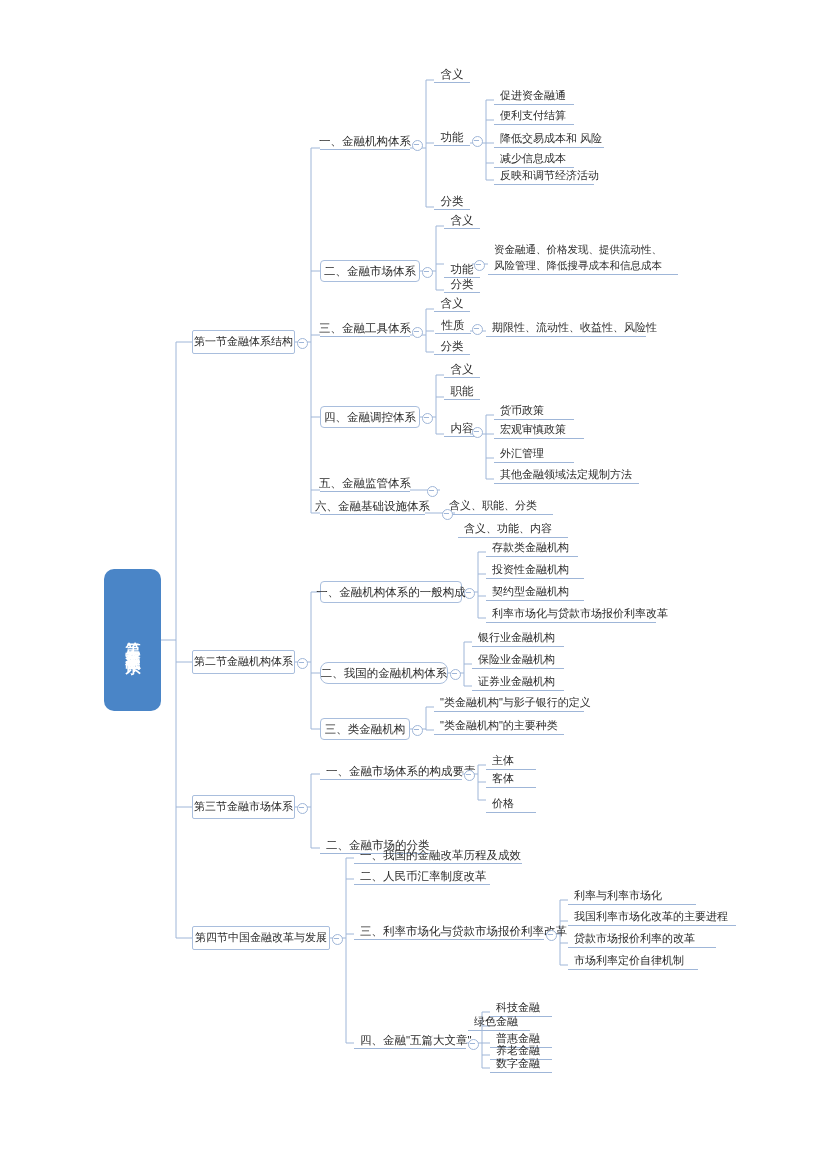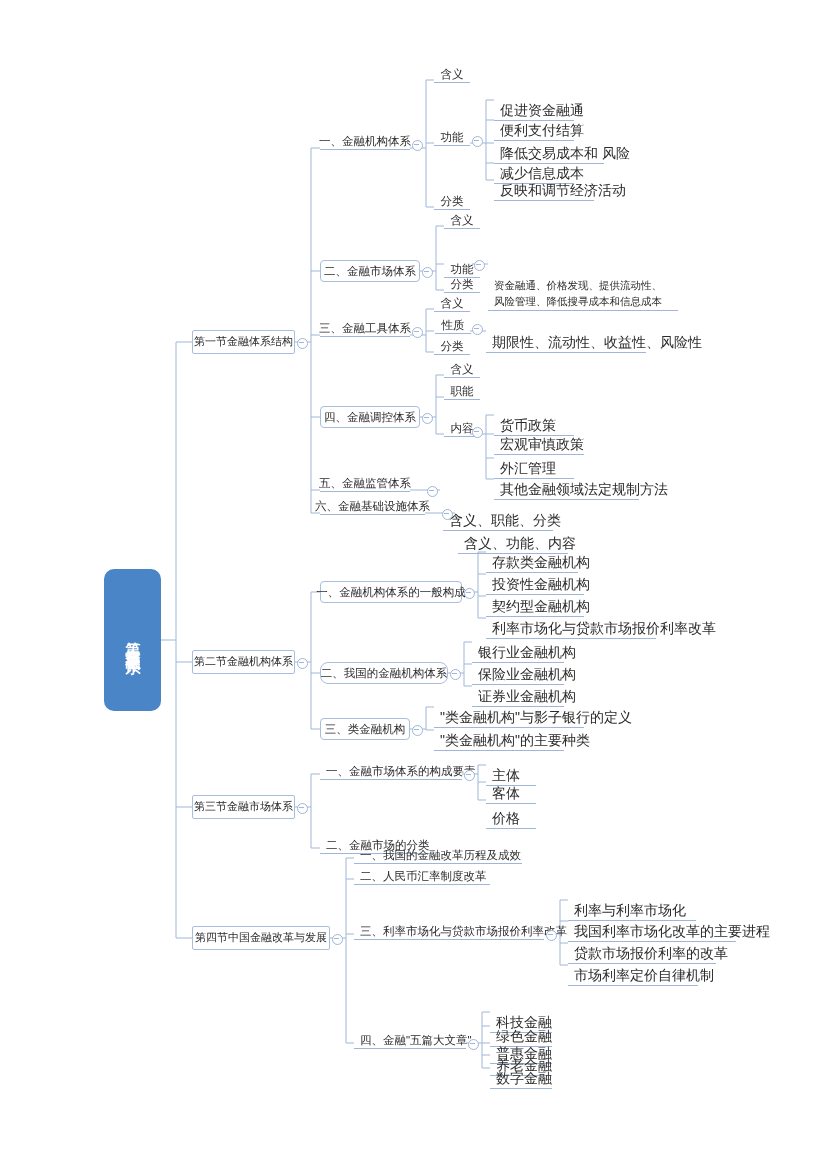--- a/index.html
+++ b/index.html
@@ -36,22 +36,22 @@
     padding:0 8px;
   }
   
   .uline{
     border-bottom:1px solid #9fb6d8;background:transparent;
     font-size:11.5px;display:flex;align-items:flex-end;justify-content:center;
     padding:0 6px 1px 6px;
   }
   .uline.left{justify-content:flex-start;}
   .uline.multi{align-items:center;justify-content:flex-start;white-space:normal;
-               line-height:1.45;padding-bottom:2px;margin-top:36px;}
-  .small{font-size:14px;margin-top:16px;}
+               line-height:1.45;padding-bottom:2px;}
+  .small{font-size:11px;}
   .tiny{font-size:10.5px;}
 
   
   .toggle{
     position:absolute;width:9px;height:9px;border-radius:50%;
     border:1px solid #9fb6d8;background:#ffffff;
   }
   .toggle::after{
     content:"";position:absolute;left:1px;top:3px;width:5px;height:1px;
     background:#9fb6d8;
@@ -289,18 +289,18 @@
   <div class="toggle" style="left:546px;top:930px;"></div>
   <div class="node uline left" style="left:354px;top:1032px;width:112px;height:17px;">四、金融"五篇大文章"</div>
   <div class="toggle" style="left:468px;top:1039px;"></div>
 
   <div class="node uline left small" style="left:568px;top:888px;width:128px;height:17px;">利率与利率市场化</div>
   <div class="node uline left small" style="left:568px;top:909px;width:168px;height:17px;text-align:center;">我国利率市场化改革的主要进程</div>
   <div class="node uline left small" style="left:568px;top:931px;width:148px;height:17px;">贷款市场报价利率的改革</div>
   <div class="node uline left small" style="left:568px;top:953px;width:130px;height:17px;">市场利率定价自律机制</div>
 
   <div class="node uline left small" style="left:490px;top:1000px;width:62px;height:17px;">科技金融</div>
-  <div class="node uline left small" style="left:490px;top:1014px;width:62px;height:17px;">绿色金融</div>
+  <div class="node uline left small" style="left:468px;top:1014px;width:62px;height:17px;">绿色金融</div>
   <div class="node uline left small" style="left:490px;top:1031px;width:62px;height:17px;">普惠金融</div>
   <div class="node uline left small" style="left:490px;top:1043px;width:62px;height:17px;">养老金融</div>
   <div class="node uline left small" style="left:490px;top:1056px;width:62px;height:17px;">数字金融</div>
 
 </div>
 
 </body></html>

